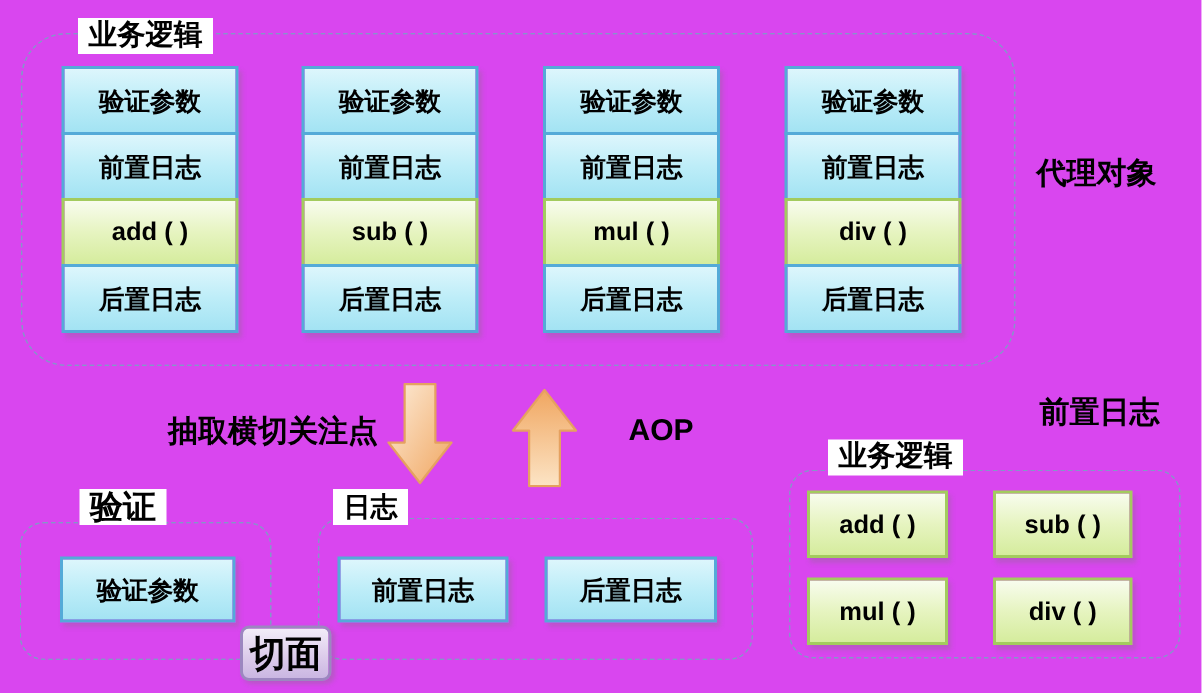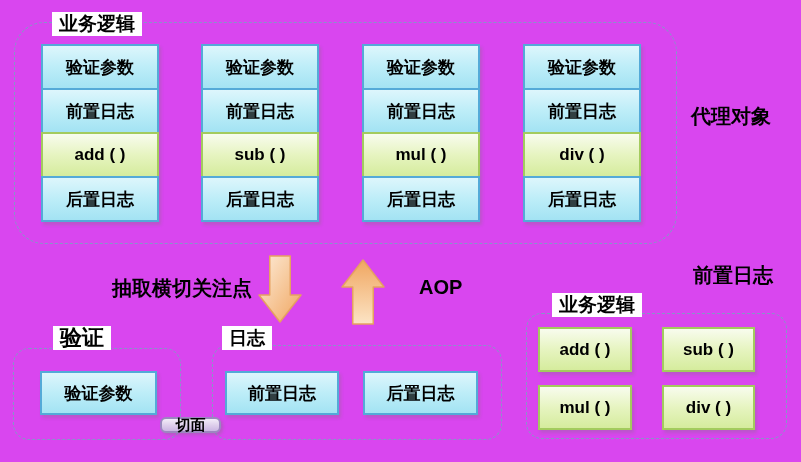--- a/index.html
+++ b/index.html
@@ -56,23 +56,23 @@
     background:linear-gradient(to bottom, #ddf6fc 0%, #bdedf8 50%, #a3e3f3 100%);
     border:2px solid #54aad8;
   }
   .small-green {
     background:linear-gradient(to bottom, #f8fcee 0%, #e6f4c0 50%, #d5ec9d 100%);
     border:2px solid #a3cb5e;
   }
 
   
   .aspect-box {
-    position:absolute; left:160px; top:417px; width:61px; height:16px;
+    position:absolute; left:160px; top:417px; width:61px; height:37px;
     display:flex; align-items:center; justify-content:center;
-    font-size:15px; font-weight:bold;
+    font-size:24px; font-weight:bold;
     background:linear-gradient(to bottom, #f2edf8 0%, #ddcdeb 55%, #cab6e2 100%);
     border:2px solid #9c87c0; border-radius:6px;
     box-shadow:2px 2px 3px rgba(120,120,120,0.35);
   }
 
   .arrow-svg { position:absolute; }
 </style>
 </head>
 <body>
 

